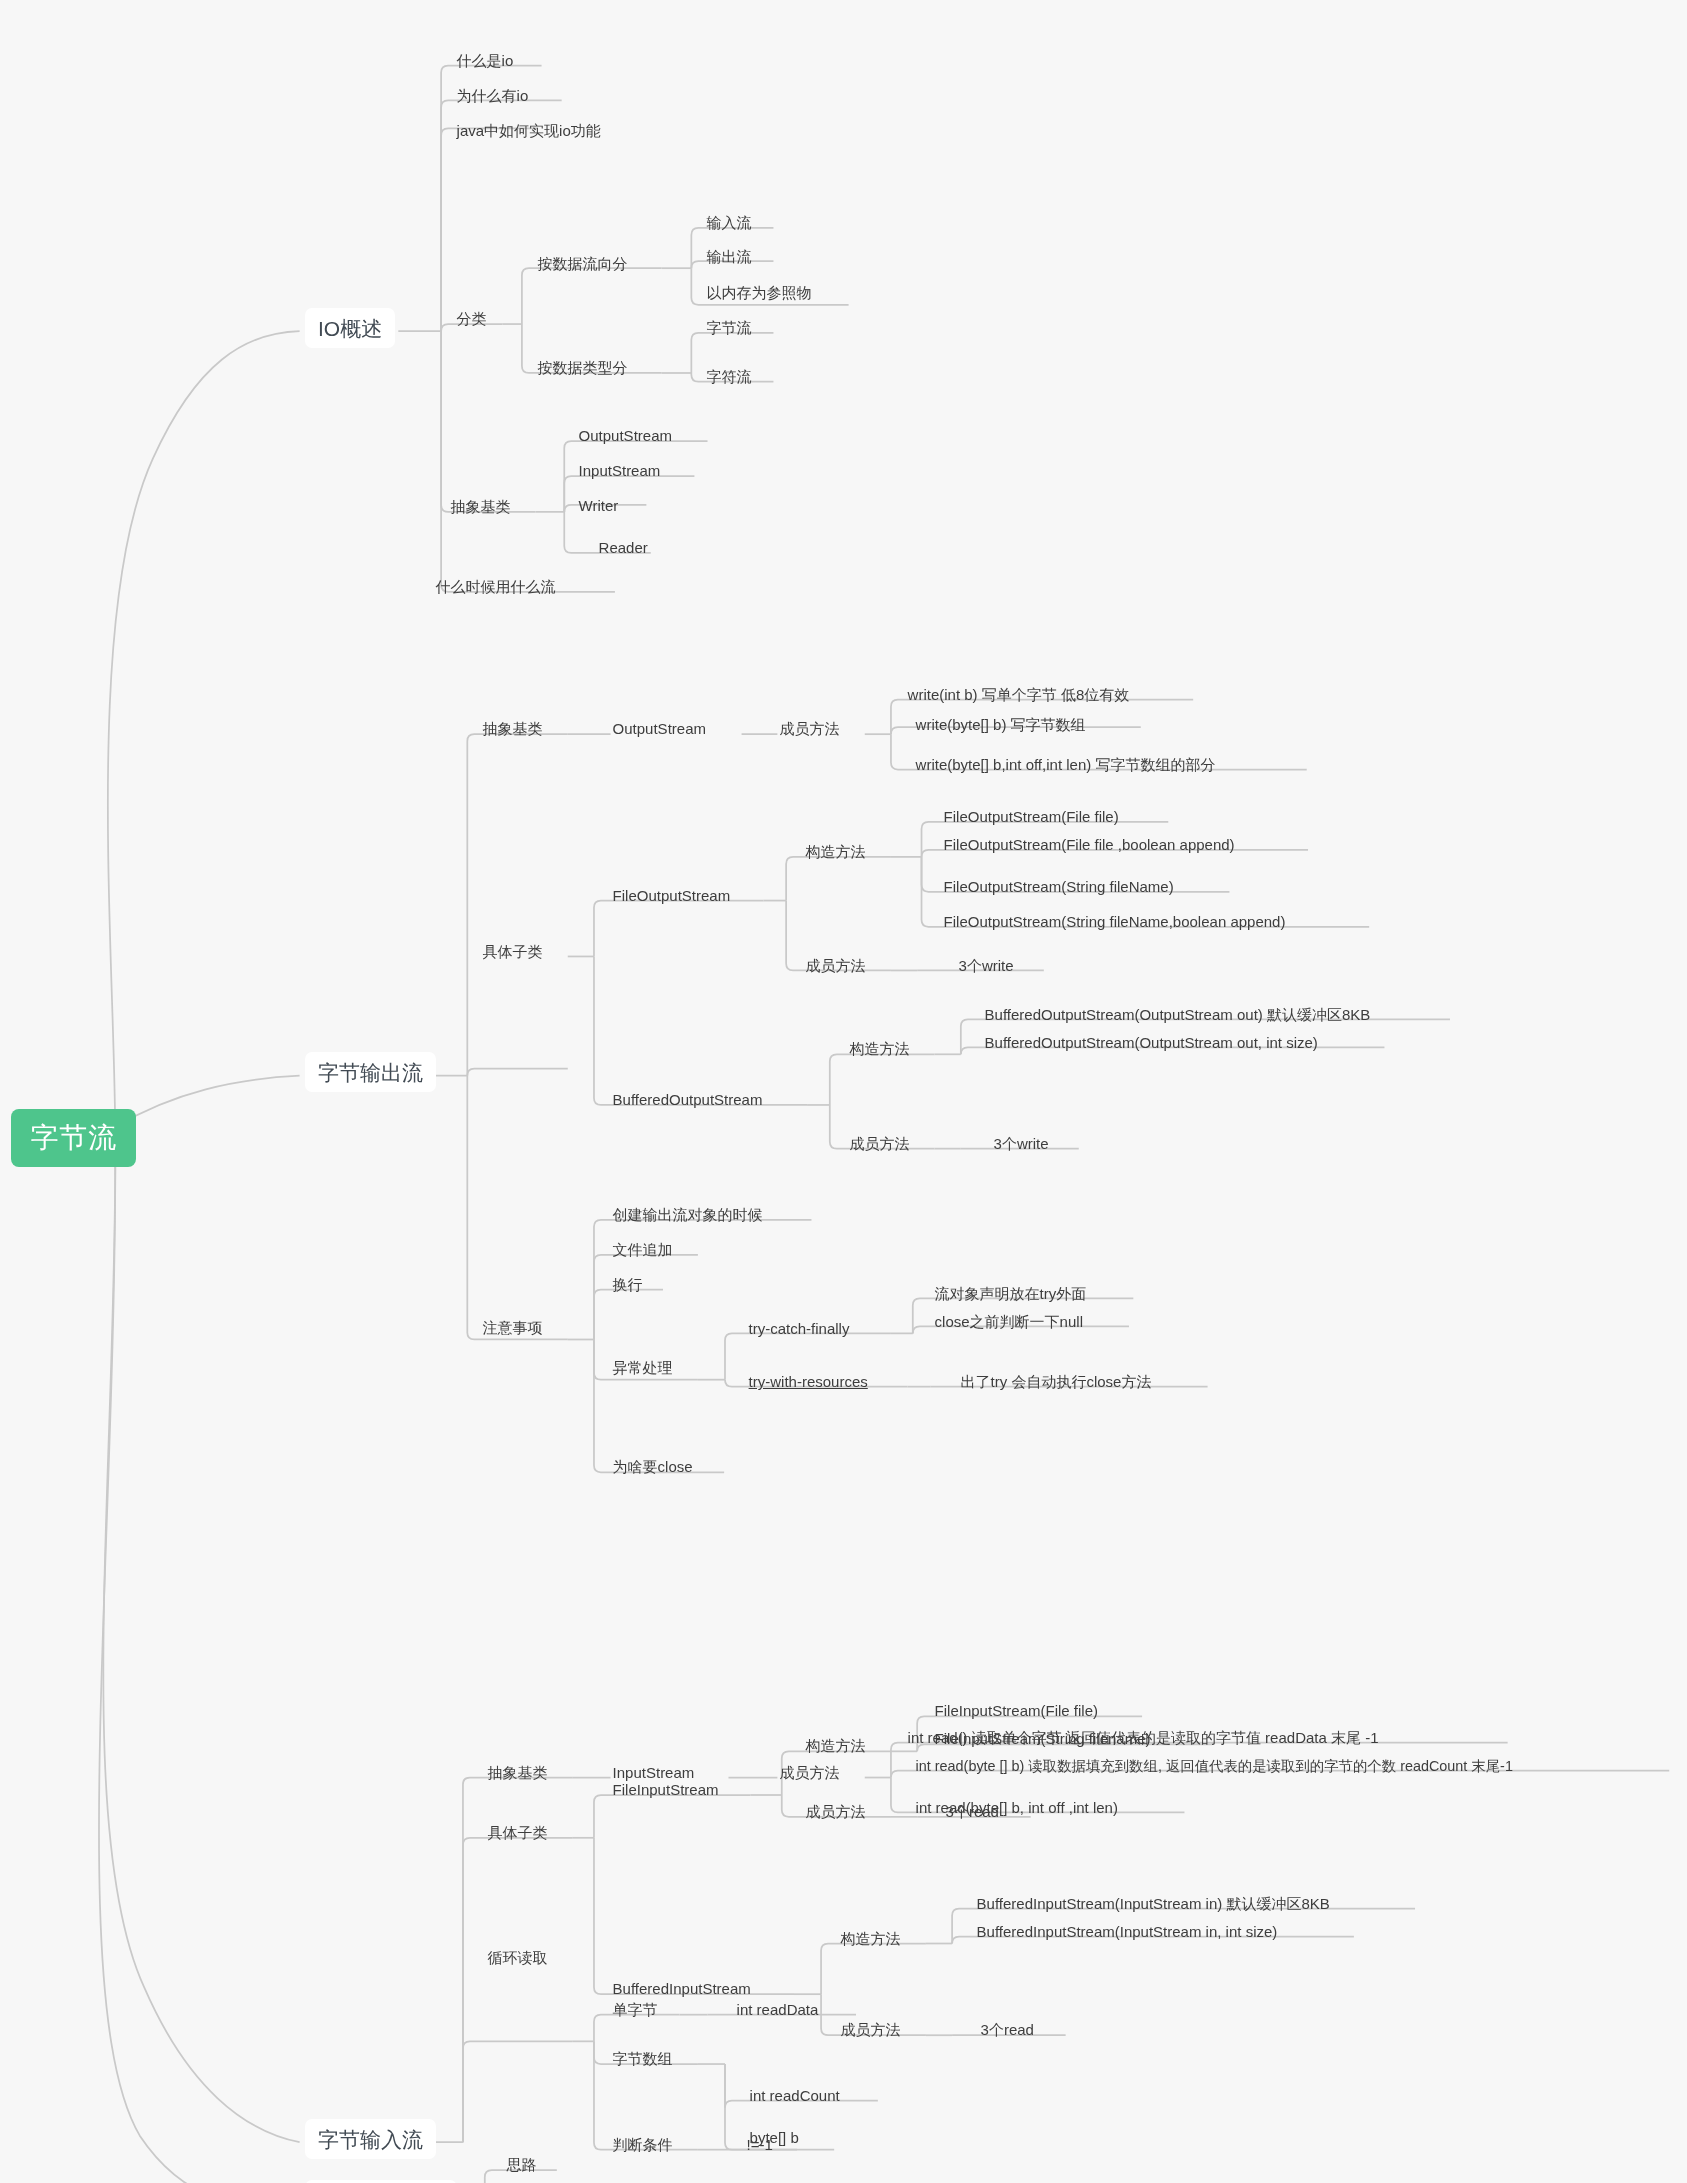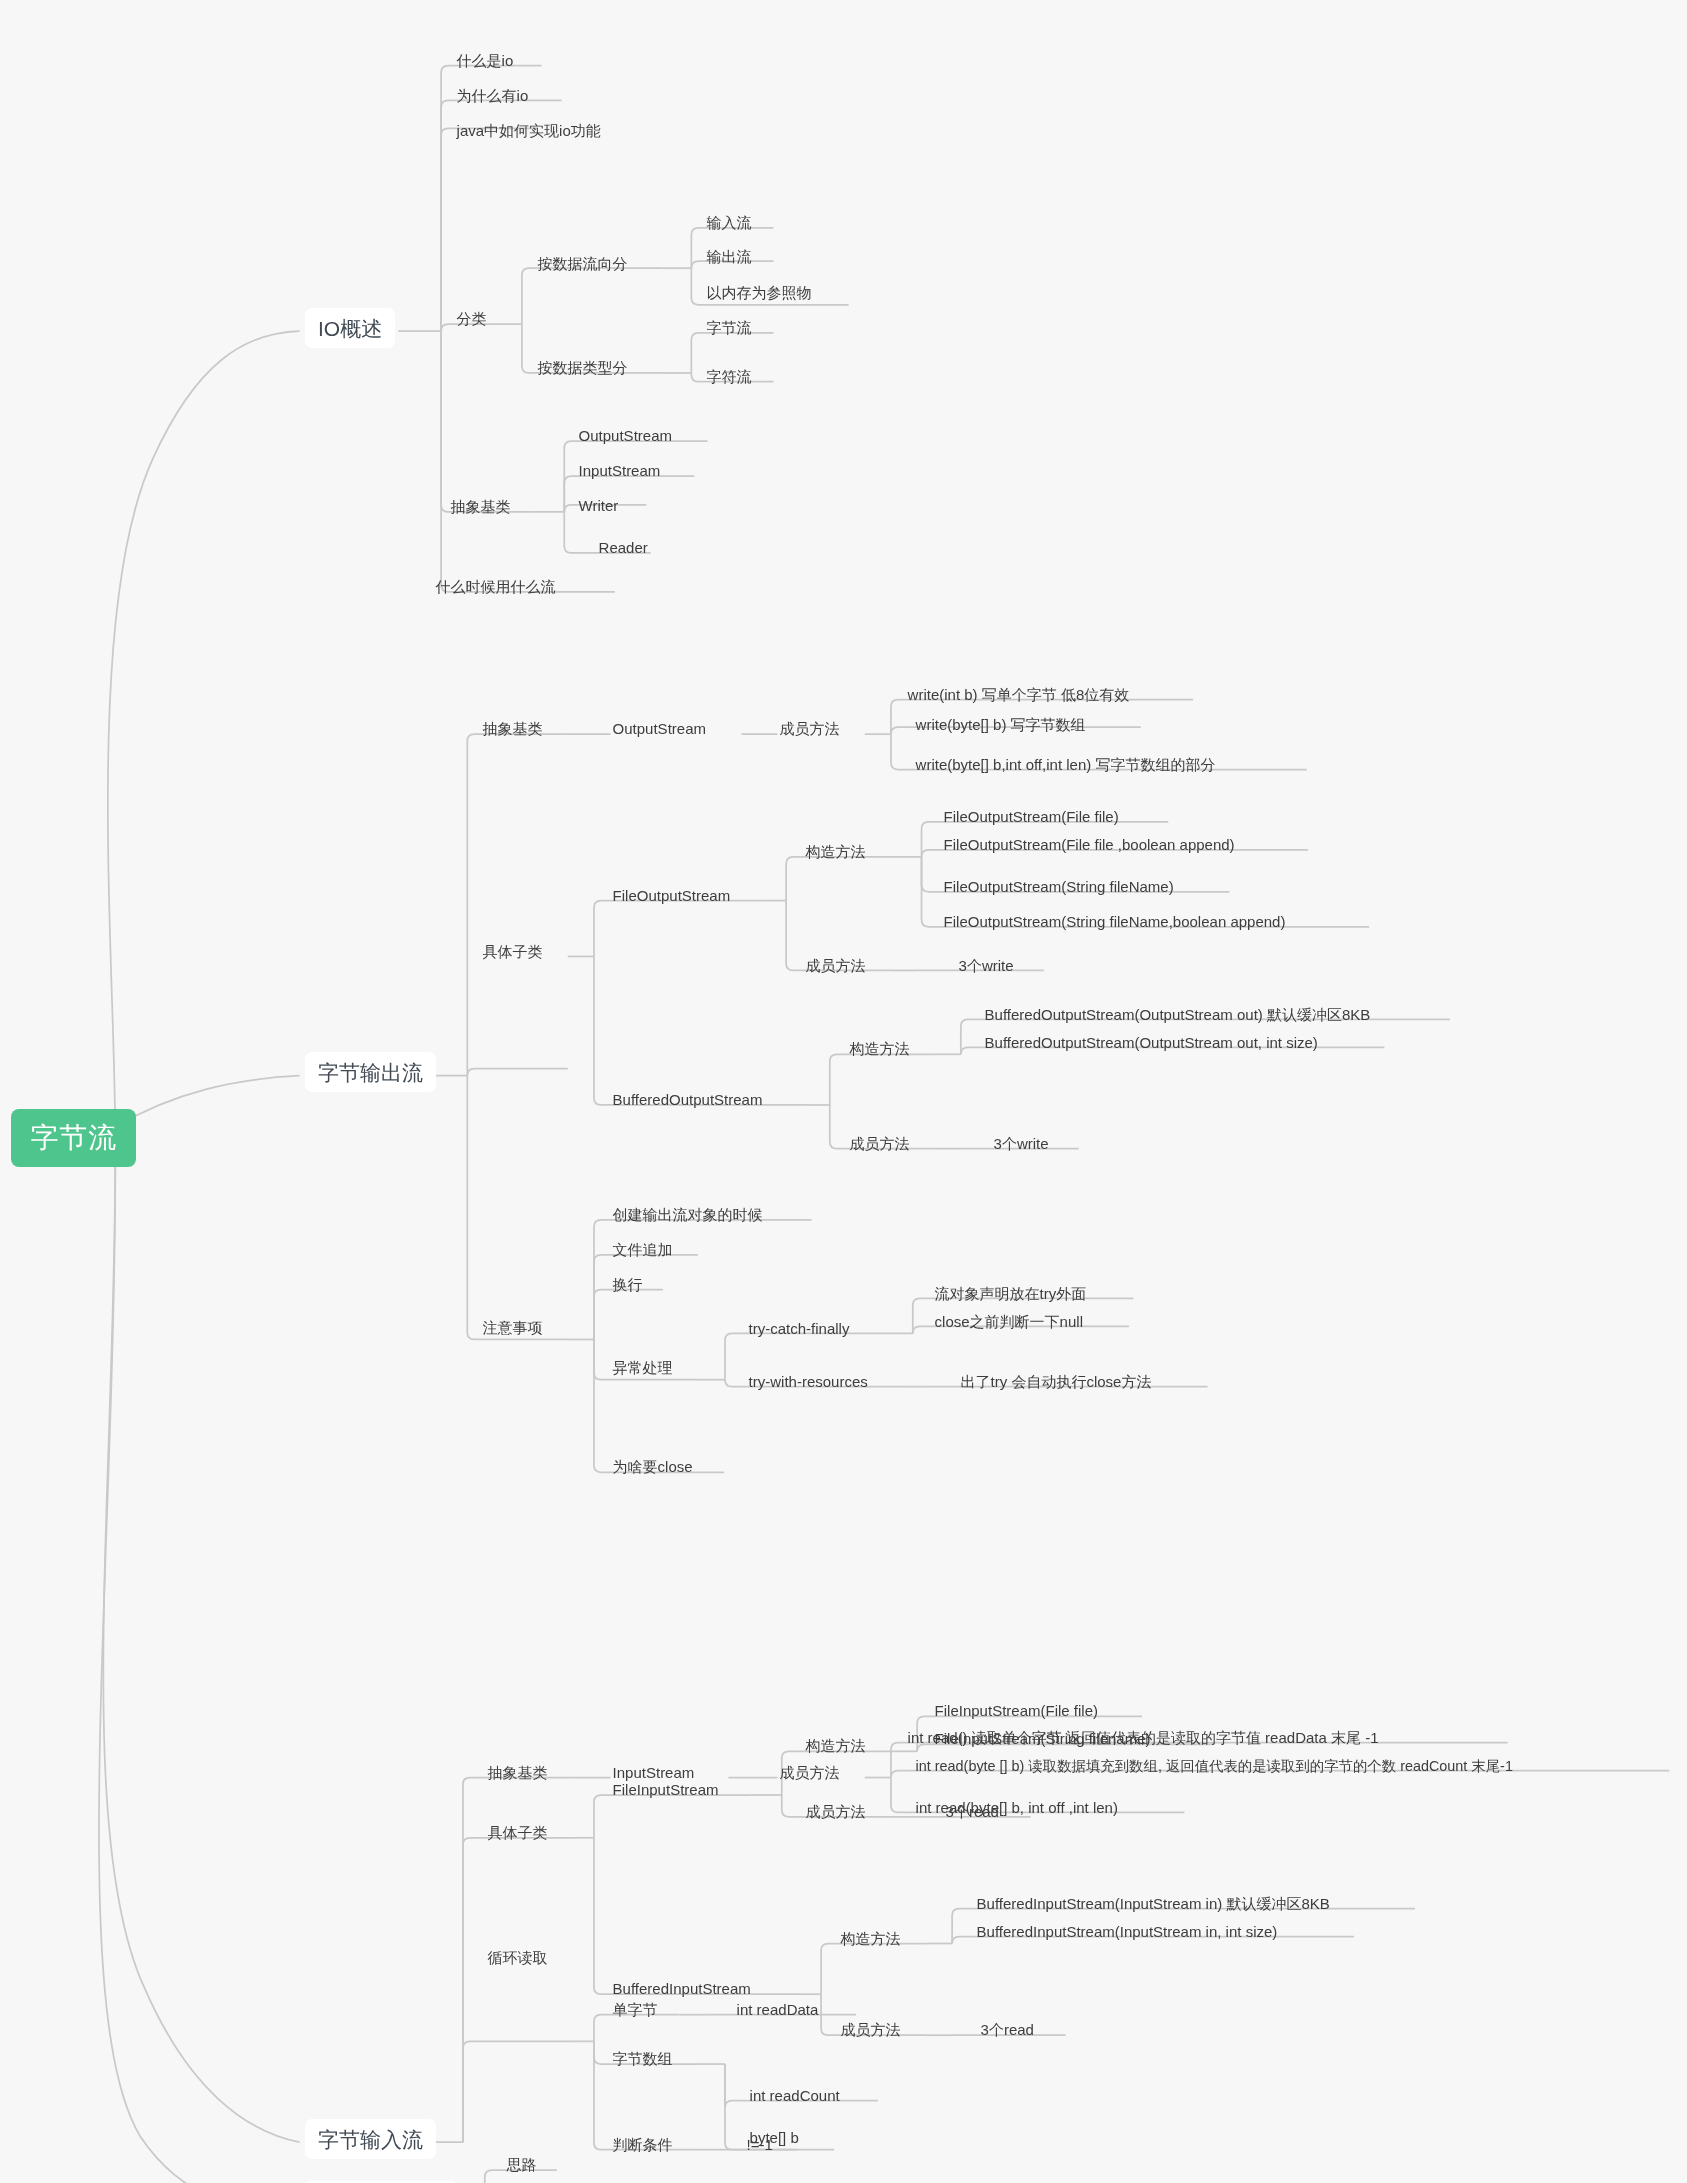--- a/index.html
+++ b/index.html
@@ -249,21 +249,21 @@
   <div class="node leaf" style="left:847px;top:1132px;">成员方法</div>
   <div class="node leaf" style="left:991px;top:1132px;">3个write</div>
   <div class="node leaf" style="left:480px;top:1316px;">注意事项</div>
   <div class="node leaf" style="left:610px;top:1203px;">创建输出流对象的时候</div>
   <div class="node leaf" style="left:610px;top:1238px;">文件追加</div>
   <div class="node leaf" style="left:610px;top:1273px;">换行</div>
   <div class="node leaf" style="left:610px;top:1356px;">异常处理</div>
   <div class="node leaf" style="left:746px;top:1317px;">try-catch-finally</div>
   <div class="node leaf" style="left:932px;top:1282px;">流对象声明放在try外面</div>
   <div class="node leaf" style="left:932px;top:1310px;">close之前判断一下null</div>
-  <div class="node leaf" style="left:746px;top:1370px;">try-with-resources</div>
+  <div class="node leaf" style="left:746px;top:1370px;text-decoration:underline;">try-with-resources</div>
   <div class="node leaf" style="left:958px;top:1370px;">出了try 会自动执行close方法</div>
   <div class="node leaf" style="left:610px;top:1455px;">为啥要close</div>
 
   <div class="node leaf" style="left:485px;top:1761px;">抽象基类</div>
   <div class="node leaf" style="left:610px;top:1761px;">InputStream</div>
   <div class="node leaf" style="left:777px;top:1761px;">成员方法</div>
   <div class="node leaf" style="left:905px;top:1726px;">int read() 读取单个字节 返回值代表的是读取的字节值 readData  末尾  -1</div>
   <div class="node leaf sm" style="left:913px;top:1755px;">int read(byte [] b) 读取数据填充到数组, 返回值代表的是读取到的字节的个数 readCount 末尾-1</div>
   <div class="node leaf" style="left:913px;top:1796px;">int read(byte[] b, int off ,int len)</div>
   <div class="node leaf" style="left:485px;top:1821px;">具体子类</div>

